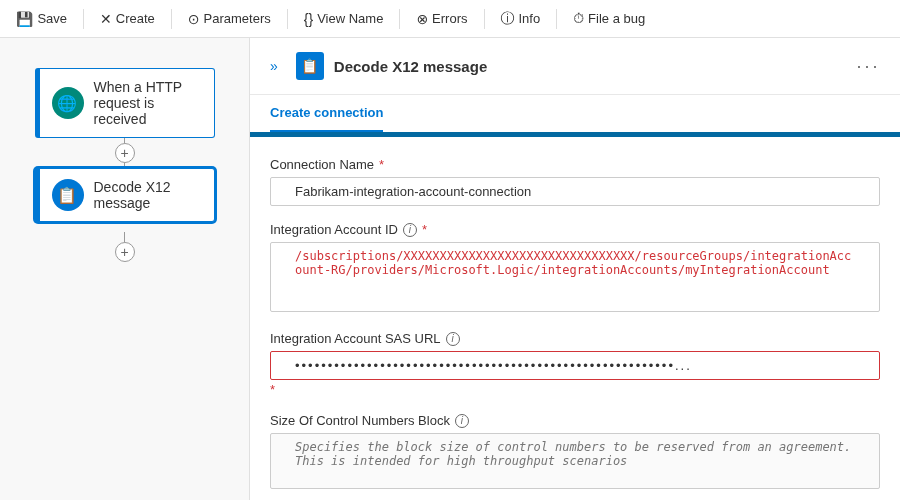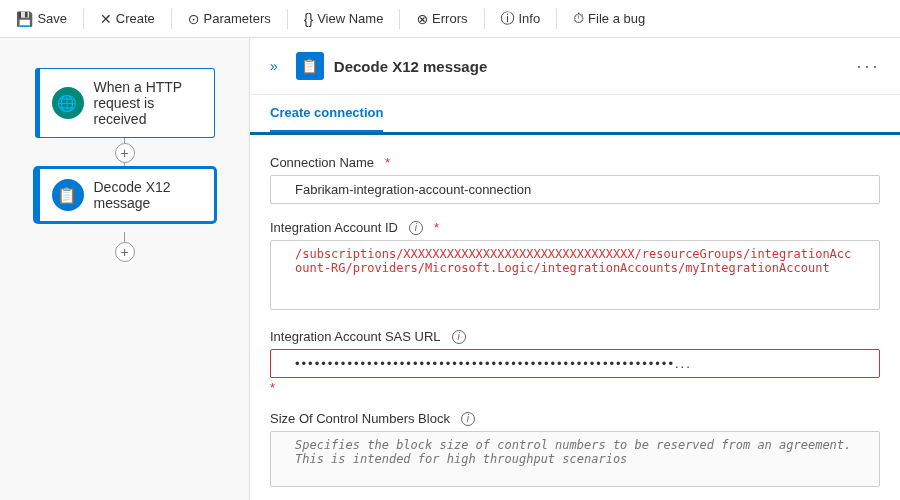--- a/index.html
+++ b/index.html
@@ -68,33 +68,33 @@
     }
     .panel-header-icon {
       width: 28px; height: 28px; background: #0078d4; border-radius: 3px;
       display: flex; align-items: center; justify-content: center; color: #fff; font-size: 14px;
     }
     .panel-title { font-size: 15px; font-weight: 600; color: #333; flex: 1; }
     .expand-icon { color: #0078d4; font-size: 14px; margin-right: 8px; cursor: pointer; }
     .more-icon { color: #666; font-size: 18px; cursor: pointer; letter-spacing: 2px; }
 
     
-    .panel-tabs { padding: 0 20px; border-bottom: 3px solid #0369a1; }
+    .panel-tabs { padding: 0 20px; border-bottom: 5px solid #0369a1; }
     .tab {
       display: inline-block; padding: 10px 0; margin-right: 20px;
       font-size: 13px; color: #333; cursor: pointer;
       border-bottom: 2px solid transparent;
     }
     .tab.active { border-bottom: 2px solid #0078d4; color: #0078d4; font-weight: 600; }
 
     
     .form-body { padding: 20px 20px; }
     .form-group { margin-bottom: 16px; }
     .form-label {
-      display: flex; align-items: center; gap: 11px;
+      display: flex; align-items: center; gap: 5px;
       font-size: 13px; color: #333; margin-bottom: 5px; font-weight: 500;
     }
     .required { color: #d13438; }
     .info-icon {
       display: inline-flex; align-items: center; justify-content: center;
       width: 14px; height: 14px; border: 1px solid #666; border-radius: 50%;
       font-size: 10px; color: #666; cursor: pointer; font-style: italic;
     }
     .form-input {
       width: 100%; padding: 6px 24px; border: 1px solid #ccc; border-radius: 2px;

